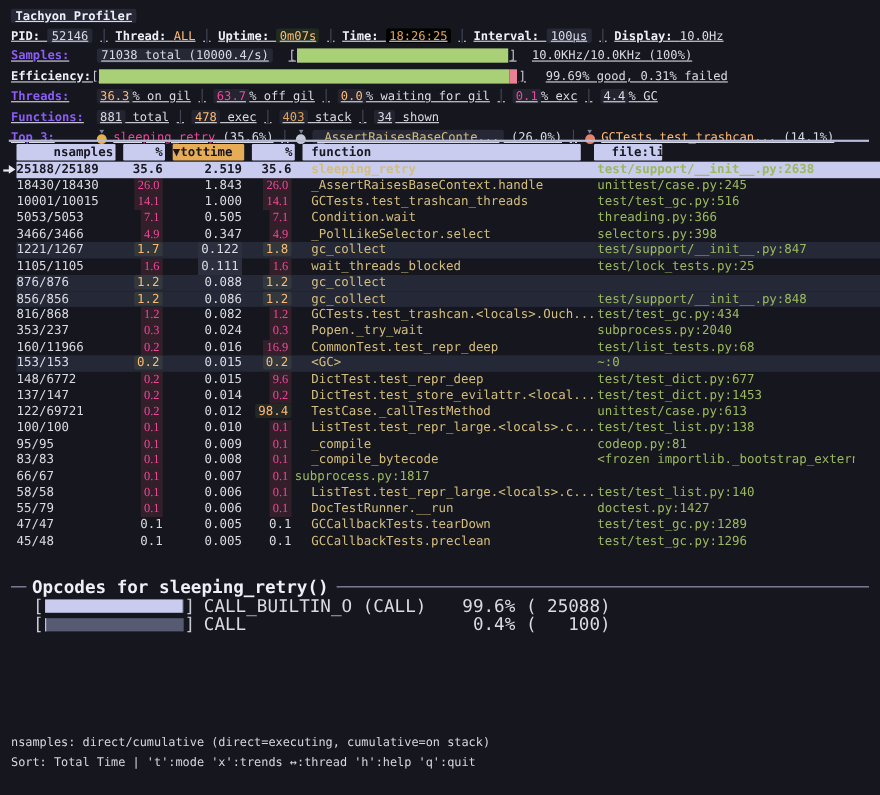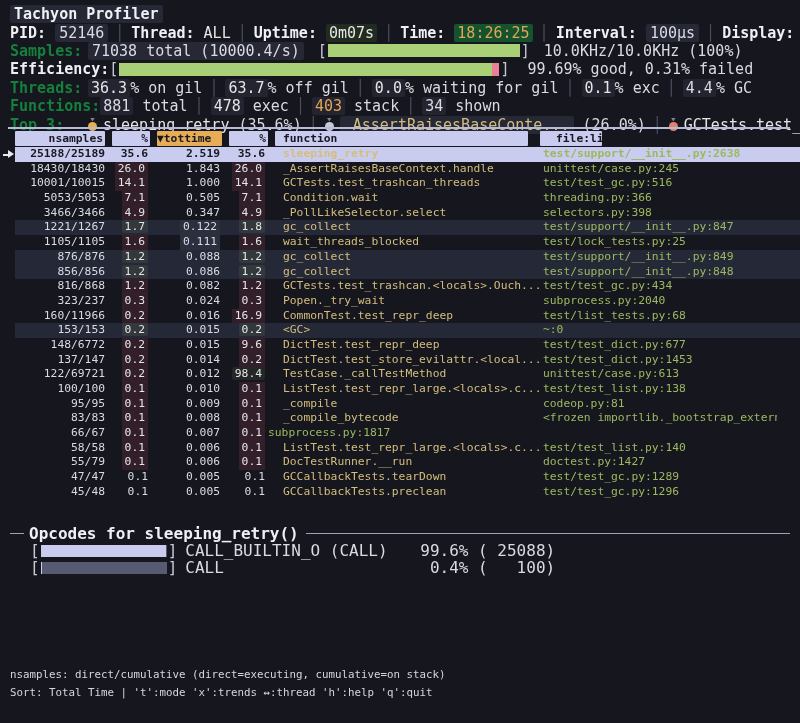--- a/index.html
+++ b/index.html
@@ -1,30 +1,30 @@
 <!DOCTYPE html>
 <html><head>
 <meta charset="utf-8">
 <style>
   html,body{margin:0;padding:0;background:#0f1016;}
   .screen{
     position:relative;width:800px;height:723px;background:#15161e;
     font-family:"DejaVu Sans Mono",monospace;color:#d9dbe3;overflow:hidden;
   }
-  .top{position:absolute;left:10px;top:5px;width:786px;font-size:15px;}
+  .top{position:absolute;left:10px;top:5px;width:786px;font-size:11px;text-decoration:underline;}
   .line{height:18.4px;display:flex;align-items:center;white-space:pre;}
   .bold{font-weight:bold;color:#eef0f6;}
-  .lbl{font-weight:bold;color:#15803d;display:inline-block;min-width:78px;}
+  .lbl{font-weight:bold;color:#8b5cf6;display:inline-block;min-width:78px;}
   .sep{color:#4b4f61;padding:0 7px;}
   .chip{background:#262836;border-radius:2px;padding:0 4px;}
   .chip-sub{background:#23242f;border-radius:2px;padding:0 3px;}
   .chip-green{background:#222c1e;border-radius:2px;padding:0 3px;}
-  .chip-orange{background:#14532d;border-radius:2px;padding:0 3px;}
-  .v-green{color:#e5e5e5;text-align:right;}
-  .v-red{color:#e5e5e5;}
+  .chip-orange{background:#000000;border-radius:2px;padding:0 3px;}
+  .v-green{color:#fdba74;text-align:right;}
+  .v-red{color:#ec4899;}
   .v-orange{color:#e2a557;}
   .v-yellow{color:#d4be7e;}
   .v-plain{color:#d9dbe3;}
   .bracket{color:#c6c8d4;}
   .bar{display:inline-block;height:13px;background:#20222c;vertical-align:middle;margin:0 1px;position:relative;top:0;}
   .bar .fill{display:block;height:100%;background:#a9d077;float:left;}
   .bar .fail{display:block;height:100%;background:#ea7f95;float:left;}
   
   .tablewrap{position:absolute;left:0;top:127px;width:800px;}
   .table-topline{height:2px;background:#b7bbd8;width:782px;margin-left:8px;}
@@ -33,26 +33,26 @@
   .hchip{display:block;background:#c9ccee;color:#171822;font-weight:bold;height:15px;line-height:15px;border-radius:1px;}
   .hc-ns{width:100%;text-align:right;padding-right:2px;box-sizing:border-box;}
   .hc-p{margin-left:7px;text-align:right;padding-right:2px;}
   .hc-tt{margin-left:7px;text-align:right;padding-right:20px;background:#e7ad56;}
   .hc-fn{margin-left:7px;width:253px;padding-left:8px;box-sizing:border-box;}
   .hc-fl{width:62px;margin-left:-3px;padding-left:16px;box-sizing:border-box;}
   .row{height:14.7px;line-height:14.7px;font-size:11.3px;align-items:center;white-space:pre;}
   .row.light{background:#252937;}
   .row.sel{background:#c9ccee;color:#171822;font-weight:bold;}
   .row.sel span{color:#171822 !important;background:transparent !important;}
-  .c-ns{text-align:right;overflow:hidden;}
+  .c-ns{text-align:left;overflow:hidden;}
   .c-p1,.c-tt,.c-p2{text-align:right;overflow:hidden;}
   .c-p1{padding-right:2px;}  .c-tt{padding-right:2px;}  .c-p2{padding-right:3px;}
   .c-fn{padding-left:15px;overflow:hidden;color:#d4be7e;}
   .c-fl{overflow:hidden;color:#9cb95f;}
-  .pct-chip-r{background:rgba(226,95,120,0.14);border-radius:2px;padding:12px 3px;}
+  .pct-chip-r{background:rgba(226,95,120,0.14);border-radius:2px;padding:12px 3px;font-family:Liberation Serif, serif;}
   .pct-chip-g{background:rgba(166,201,110,0.10);border-radius:2px;padding:0 3px;}
   .tt-chip{background:#2c2f3e;border-radius:2px;padding:16px 3px;}
   .cursor{position:absolute;left:3px;width:12px;height:9px;}
   .cursor::before{content:"";position:absolute;left:0;top:3.5px;width:6px;height:2px;background:#e8e9f0;}
   .cursor::after{content:"";position:absolute;left:5px;top:0;border-left:6px solid #e8e9f0;border-top:4.5px solid transparent;border-bottom:4.5px solid transparent;}
   
   .medal{display:inline-block;position:relative;width:9px;height:9px;border-radius:50%;margin:3px 6px 0 0;}
   .medal::before{content:"";position:absolute;top:-4px;left:2px;width:5px;height:4px;background:#7e8296;
     clip-path:polygon(0 0,100% 0,50% 100%);}
   .medal.gold{background:#e7b04a;}
@@ -122,24 +122,24 @@
         </div>
       </div>
     <div id="table-body">
         <div class="grid row sel"><div class="c-ns">25188/25189</div><div class="c-p1"><span class="v-plain">35.6</span></div><div class="c-tt"><span>2.519</span></div><div class="c-p2"><span class="v-plain">35.6</span></div><div class="c-fn">sleeping_retry</div><div class="c-fl">test/support/__init__.py:2638</div></div>
         <div class="grid row"><div class="c-ns">18430/18430</div><div class="c-p1"><span class="v-red pct-chip-r">26.0</span></div><div class="c-tt"><span>1.843</span></div><div class="c-p2"><span class="v-red pct-chip-r">26.0</span></div><div class="c-fn">_AssertRaisesBaseContext.handle</div><div class="c-fl">unittest/case.py:245</div></div>
         <div class="grid row"><div class="c-ns">10001/10015</div><div class="c-p1"><span class="v-red pct-chip-r">14.1</span></div><div class="c-tt"><span>1.000</span></div><div class="c-p2"><span class="v-red pct-chip-r">14.1</span></div><div class="c-fn">GCTests.test_trashcan_threads</div><div class="c-fl">test/test_gc.py:516</div></div>
         <div class="grid row"><div class="c-ns">5053/5053</div><div class="c-p1"><span class="v-red pct-chip-r">7.1</span></div><div class="c-tt"><span>0.505</span></div><div class="c-p2"><span class="v-red pct-chip-r">7.1</span></div><div class="c-fn">Condition.wait</div><div class="c-fl">threading.py:366</div></div>
         <div class="grid row"><div class="c-ns">3466/3466</div><div class="c-p1"><span class="v-red pct-chip-r">4.9</span></div><div class="c-tt"><span>0.347</span></div><div class="c-p2"><span class="v-red pct-chip-r">4.9</span></div><div class="c-fn">_PollLikeSelector.select</div><div class="c-fl">selectors.py:398</div></div>
         <div class="grid row light"><div class="c-ns">1221/1267</div><div class="c-p1"><span class="v-green pct-chip-g">1.7</span></div><div class="c-tt"><span class="tt-chip">0.122</span></div><div class="c-p2"><span class="v-green pct-chip-g">1.8</span></div><div class="c-fn">gc_collect</div><div class="c-fl">test/support/__init__.py:847</div></div>
         <div class="grid row"><div class="c-ns">1105/1105</div><div class="c-p1"><span class="v-red pct-chip-r">1.6</span></div><div class="c-tt"><span class="tt-chip">0.111</span></div><div class="c-p2"><span class="v-red pct-chip-r">1.6</span></div><div class="c-fn">wait_threads_blocked</div><div class="c-fl">test/lock_tests.py:25</div></div>
-        <div class="grid row light"><div class="c-ns">876/876</div><div class="c-p1"><span class="v-green pct-chip-g">1.2</span></div><div class="c-tt"><span>0.088</span></div><div class="c-p2"><span class="v-green pct-chip-g">1.2</span></div><div class="c-fn">gc_collect</div><div class="c-fl">test/support/__init__.py:849</div></div>
+        <div class="grid row light"><div class="c-ns">876/876</div><div class="c-p1"><span class="v-green pct-chip-g">1.2</span></div><div class="c-tt"><span>0.088</span></div><div class="c-p2"><span class="v-green pct-chip-g">1.2</span></div><div class="c-fn">gc_collect</div></div>
         <div class="grid row light"><div class="c-ns">856/856</div><div class="c-p1"><span class="v-green pct-chip-g">1.2</span></div><div class="c-tt"><span>0.086</span></div><div class="c-p2"><span class="v-green pct-chip-g">1.2</span></div><div class="c-fn">gc_collect</div><div class="c-fl">test/support/__init__.py:848</div></div>
         <div class="grid row"><div class="c-ns">816/868</div><div class="c-p1"><span class="v-red pct-chip-r">1.2</span></div><div class="c-tt"><span>0.082</span></div><div class="c-p2"><span class="v-red pct-chip-r">1.2</span></div><div class="c-fn">GCTests.test_trashcan.&lt;locals&gt;.Ouch...</div><div class="c-fl">test/test_gc.py:434</div></div>
-        <div class="grid row"><div class="c-ns">323/237</div><div class="c-p1"><span class="v-red pct-chip-r">0.3</span></div><div class="c-tt"><span>0.024</span></div><div class="c-p2"><span class="v-red pct-chip-r">0.3</span></div><div class="c-fn">Popen._try_wait</div><div class="c-fl">subprocess.py:2040</div></div>
+        <div class="grid row"><div class="c-ns">353/237</div><div class="c-p1"><span class="v-red pct-chip-r">0.3</span></div><div class="c-tt"><span>0.024</span></div><div class="c-p2"><span class="v-red pct-chip-r">0.3</span></div><div class="c-fn">Popen._try_wait</div><div class="c-fl">subprocess.py:2040</div></div>
         <div class="grid row"><div class="c-ns">160/11966</div><div class="c-p1"><span class="v-red pct-chip-r">0.2</span></div><div class="c-tt"><span>0.016</span></div><div class="c-p2"><span class="v-red pct-chip-r">16.9</span></div><div class="c-fn">CommonTest.test_repr_deep</div><div class="c-fl">test/list_tests.py:68</div></div>
         <div class="grid row light"><div class="c-ns">153/153</div><div class="c-p1"><span class="v-green pct-chip-g">0.2</span></div><div class="c-tt"><span>0.015</span></div><div class="c-p2"><span class="v-green pct-chip-g">0.2</span></div><div class="c-fn">&lt;GC&gt;</div><div class="c-fl">~:0</div></div>
         <div class="grid row"><div class="c-ns">148/6772</div><div class="c-p1"><span class="v-red pct-chip-r">0.2</span></div><div class="c-tt"><span>0.015</span></div><div class="c-p2"><span class="v-red pct-chip-r">9.6</span></div><div class="c-fn">DictTest.test_repr_deep</div><div class="c-fl">test/test_dict.py:677</div></div>
         <div class="grid row"><div class="c-ns">137/147</div><div class="c-p1"><span class="v-red pct-chip-r">0.2</span></div><div class="c-tt"><span>0.014</span></div><div class="c-p2"><span class="v-red pct-chip-r">0.2</span></div><div class="c-fn">DictTest.test_store_evilattr.&lt;local...</div><div class="c-fl">test/test_dict.py:1453</div></div>
         <div class="grid row"><div class="c-ns">122/69721</div><div class="c-p1"><span class="v-red pct-chip-r">0.2</span></div><div class="c-tt"><span>0.012</span></div><div class="c-p2"><span class="v-green pct-chip-g">98.4</span></div><div class="c-fn">TestCase._callTestMethod</div><div class="c-fl">unittest/case.py:613</div></div>
         <div class="grid row"><div class="c-ns">100/100</div><div class="c-p1"><span class="v-red pct-chip-r">0.1</span></div><div class="c-tt"><span>0.010</span></div><div class="c-p2"><span class="v-red pct-chip-r">0.1</span></div><div class="c-fn">ListTest.test_repr_large.&lt;locals&gt;.c...</div><div class="c-fl">test/test_list.py:138</div></div>
         <div class="grid row"><div class="c-ns">95/95</div><div class="c-p1"><span class="v-red pct-chip-r">0.1</span></div><div class="c-tt"><span>0.009</span></div><div class="c-p2"><span class="v-red pct-chip-r">0.1</span></div><div class="c-fn">_compile</div><div class="c-fl">codeop.py:81</div></div>
         <div class="grid row"><div class="c-ns">83/83</div><div class="c-p1"><span class="v-red pct-chip-r">0.1</span></div><div class="c-tt"><span>0.008</span></div><div class="c-p2"><span class="v-red pct-chip-r">0.1</span></div><div class="c-fn">_compile_bytecode</div><div class="c-fl">&lt;frozen importlib._bootstrap_externa</div></div>
         <div class="grid row"><div class="c-ns">66/67</div><div class="c-p1"><span class="v-red pct-chip-r">0.1</span></div><div class="c-tt"><span>0.007</span></div><div class="c-p2"><span class="v-red pct-chip-r">0.1</span></div><div class="c-fl">subprocess.py:1817</div></div>
         <div class="grid row"><div class="c-ns">58/58</div><div class="c-p1"><span class="v-red pct-chip-r">0.1</span></div><div class="c-tt"><span>0.006</span></div><div class="c-p2"><span class="v-red pct-chip-r">0.1</span></div><div class="c-fn">ListTest.test_repr_large.&lt;locals&gt;.c...</div><div class="c-fl">test/test_list.py:140</div></div>

